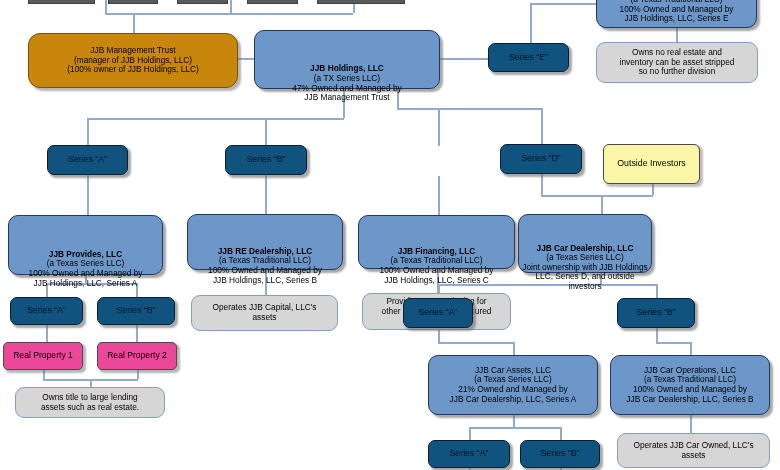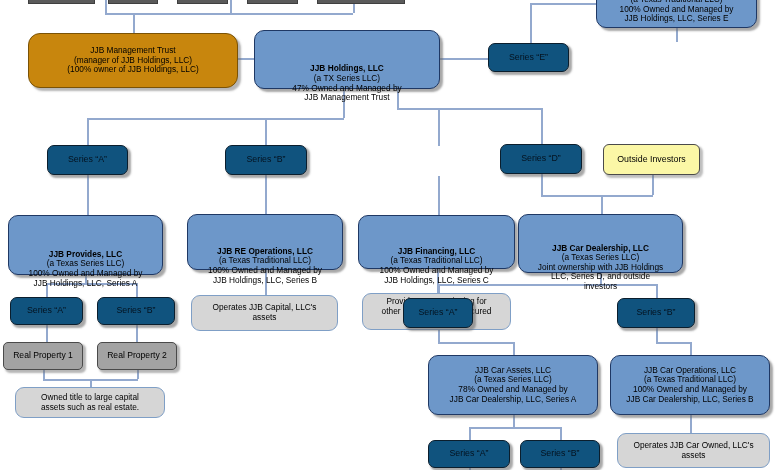--- a/index.html
+++ b/index.html
@@ -11,21 +11,21 @@
   .node .title{font-weight:bold;white-space:pre-line;margin-top:48px;}
   .node .body{white-space:pre-line;}
   .blue{background:#6D97C9;border:1.5px solid #1F3864;border-radius:10px;
         box-shadow:3px 3px 2px rgba(110,110,110,0.6);}
   .gold{background:#C8860D;border:1.5px solid #7A5206;border-radius:12px;
         box-shadow:3px 3px 2px rgba(110,110,110,0.5);}
   .navy{background:#10537E;border:1.5px solid #0B1E2D;border-radius:7px;
         box-shadow:2.5px 2.5px 2px rgba(110,110,110,0.6);font-size:8.8px;color:#04121F;}
   .yellow{background:#FBF7A6;border:1.2px solid #4A4A4A;border-radius:6px;
         box-shadow:2.5px 2.5px 2px rgba(110,110,110,0.45);font-size:8.8px;}
-  .gray{background:#a3a3a3;border:1.2px solid #4A4A4A;border-radius:5px;
+  .gray{background:#ec4899;border:1.2px solid #4A4A4A;border-radius:5px;
         box-shadow:2.5px 2.5px 2px rgba(110,110,110,0.5);font-size:8.6px;}
   .note{background:#D6D6D6;border:1.5px solid #7F9FC6;border-radius:9px;font-size:8.3px;}
   .anchor-bottom{justify-content:flex-end;padding-bottom:3px;}
   .seg{position:absolute;background:#93A9CE;}
   .bar{position:absolute;top:0;height:4px;background:#5A5A5A;border:1px solid #3F3F3F;
        border-top:none;box-sizing:border-box;z-index:3;}
   .node{z-index:2;}
 </style>
 </head>
 <body>
@@ -104,74 +104,79 @@
   <div class="node navy" style="left:488px;top:43px;width:81px;height:29px;">
     <div class="body">Series “E”</div>
   </div>
 
   <div class="node blue anchor-bottom" style="left:596px;top:-17px;width:161px;height:45px;border-top-left-radius:0;border-top-right-radius:0;">
     <div class="body">(a Texas Traditional LLC)
 100% Owned and Managed by
 JJB Holdings, LLC, Series E</div>
   </div>
 
+  <div class="node note" style="left:596px;top:42px;width:162px;height:41px;">
+    <div class="body">Owns no real estate and
+inventory can be asset stripped
+so no further division</div>
+  </div>
 
   <div class="node navy" style="left:47px;top:145px;width:81px;height:30px;">
     <div class="body">Series “A”</div>
   </div>
   <div class="node navy" style="left:225px;top:145px;width:82px;height:30px;">
     <div class="body">Series “B”</div>
   </div>
   <div class="node navy" style="left:500px;top:144px;width:82px;height:30px;align-items:center;">
     <div class="body">Series “D”</div>
   </div>
-  <div class="node yellow" style="left:603px;top:144px;width:97px;height:31px;">
+  <div class="node yellow" style="left:603px;top:144px;width:97px;height:40px;">
     <div class="body">Outside Investors</div>
   </div>
 
   <div class="node blue" style="left:8px;top:215px;width:155px;height:60px;">
     <div class="title">JJB Provides, LLC</div>
     <div class="body">(a Texas Series LLC)
 100% Owned and Managed by
 JJB Holdings, LLC, Series A</div>
   </div>
   <div class="node blue" style="left:187px;top:214px;width:156px;height:56px;">
-    <div class="title">JJB RE Operations, LLC</div>
+    <div class="title">JJB RE Dealership, LLC</div>
     <div class="body">(a Texas Traditional LLC)
 100% Owned and Managed by
 JJB Holdings, LLC, Series B</div>
   </div>
   <div class="node blue" style="left:358px;top:215px;width:157px;height:54px;">
     <div class="title">JJB Financing, LLC</div>
     <div class="body">(a Texas Traditional LLC)
 100% Owned and Managed by
 JJB Holdings, LLC, Series C</div>
   </div>
-  <div class="node blue" style="left:518px;top:214px;width:165px;height:59px;">
+  <div class="node blue" style="left:518px;top:214px;width:134px;height:59px;">
     <div class="title">JJB Car Dealership, LLC</div>
     <div class="body">(a Texas Series LLC)
 Joint ownership with JJB Holdings
 LLC, Series D, and outside
 investors</div>
   </div>
 
   <div class="node navy" style="left:10px;top:297px;width:73px;height:28px;">
     <div class="body">Series “A”</div>
   </div>
   <div class="node navy" style="left:97px;top:297px;width:78px;height:28px;">
     <div class="body">Series “B”</div>
   </div>
   <div class="node gray" style="left:3px;top:342px;width:80px;height:28px;">
     <div class="body">Real Property 1</div>
   </div>
   <div class="node gray" style="left:97px;top:342px;width:80px;height:28px;">
     <div class="body">Real Property 2</div>
   </div>
   <div class="node note" style="left:15px;top:387px;width:150px;height:31px;">
-    <div class="body">Owned title to large capital
+    <div class="body">Owns title to large lending
 assets such as real estate.</div>
   </div>
   <div class="node note" style="left:191px;top:295px;width:147px;height:36px;">
     <div class="body">Operates JJB Capital, LLC's
 assets</div>
   </div>
   <div class="node note" style="left:362px;top:293px;width:149px;height:37px;">
     <div class="body">Provides asset stripping for
 other subsidiaries via secured
 lending</div>
@@ -180,21 +185,21 @@
   <div class="node navy" style="left:403px;top:298px;width:70px;height:30px;">
     <div class="body">Series “A”</div>
   </div>
   <div class="node navy" style="left:617px;top:298px;width:78px;height:30px;">
     <div class="body">Series “B”</div>
   </div>
 
   <div class="node blue" style="left:428px;top:355px;width:170px;height:60px;">
     <div class="body">JJB Car Assets, LLC
 (a Texas Series LLC)
-78% Owned and Managed by
+21% Owned and Managed by
 JJB Car Dealership, LLC, Series A</div>
   </div>
   <div class="node blue" style="left:610px;top:355px;width:160px;height:60px;">
     <div class="body">JJB Car Operations, LLC
 (a Texas Traditional LLC)
 100% Owned and Managed by
 JJB Car Dealership, LLC, Series B</div>
   </div>
 
   <div class="node navy" style="left:428px;top:440px;width:82px;height:28px;">

